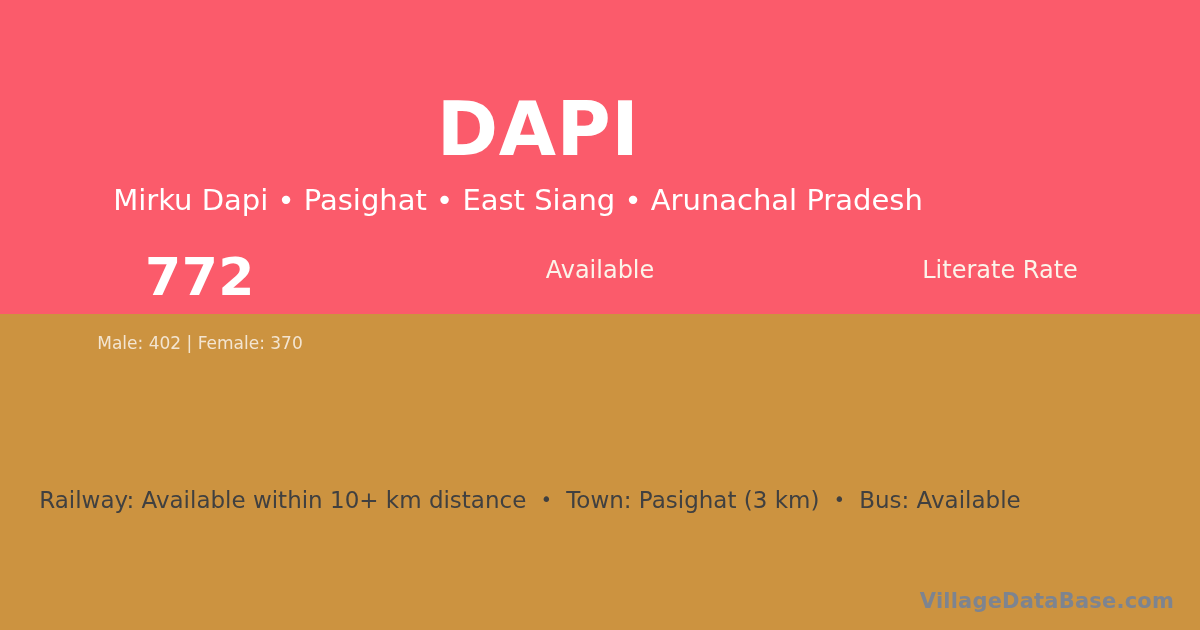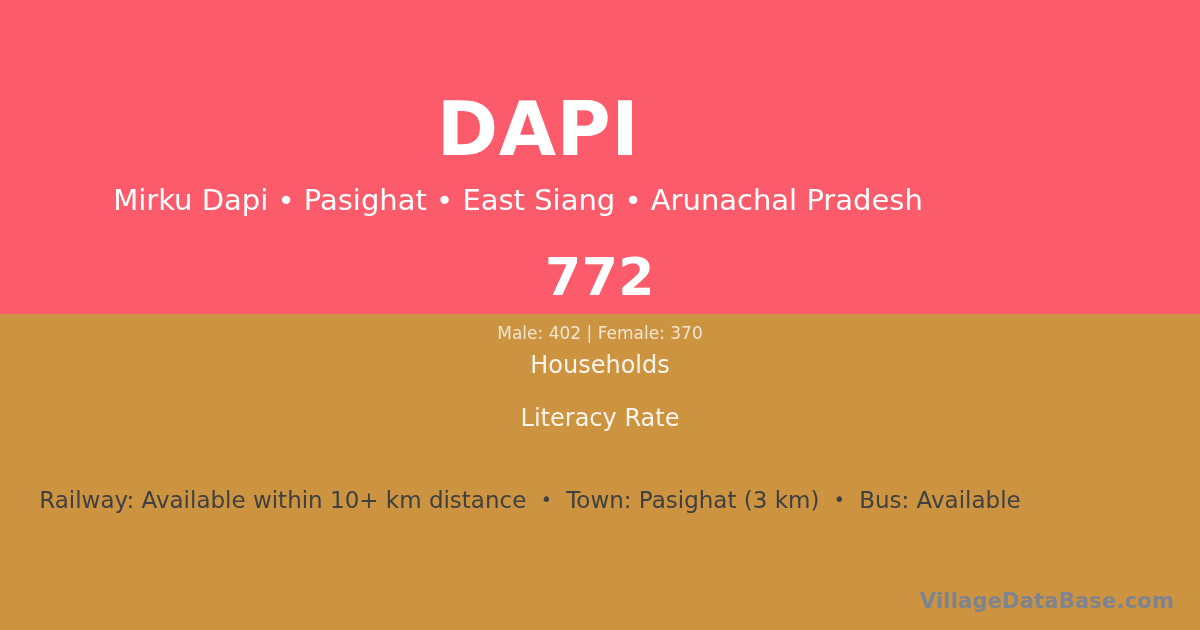--- a/index.html
+++ b/index.html
@@ -73,21 +73,21 @@
     font-weight: 400;
     color: #ffffff;
   }
 
   .stats {
     position: absolute;
     left: 0;
     top: 248px;
     width: 1200px;
     display: flex;
-    flex-direction: column;
+    flex-direction: row;
   }
 
   .stat {
     flex: 1 1 33.3333%;
     text-align: center;
   }
 
   .stat-value {
     font-size: 52px;
     line-height: 58px;
@@ -98,21 +98,21 @@
 
   .stat-label {
     margin-top: 8px;
     font-size: 24px;
     line-height: 28px;
     font-weight: 400;
     color: #fbf4ea;
   }
 
   .stat-sub {
-    margin-top: 17px;
+    margin-top: 27px;
     font-size: 17px;
     line-height: 20px;
     font-weight: 400;
     color: rgba(255, 255, 255, 0.76);
   }
 
   .stat-sub.empty {
     visibility: hidden;
   }
 
@@ -162,26 +162,26 @@
     <div class="subtitle">Mirku Dapi • Pasighat • East Siang • Arunachal Pradesh</div>
 
     <div class="stats">
 
       <div class="stat">
         <div class="stat-value">772</div>
         <div class="stat-sub">Male: 402 | Female: 370</div>
       </div>
 
       <div class="stat">
-        <div class="stat-label">Households</div>
+        <div class="stat-label">Available</div>
         <div class="stat-sub empty"></div>
       </div>
 
       <div class="stat">
-        <div class="stat-label">Literacy Rate</div>
+        <div class="stat-label">Literate Rate</div>
       </div>
 
     </div>
 
     <div class="infoline">
       <span>Railway: Available within 10+ km distance</span>
       <span class="sep">•</span>
       <span>Town: Pasighat (3 km)</span>
       <span class="sep">•</span>
       <span>Bus: Available</span>

